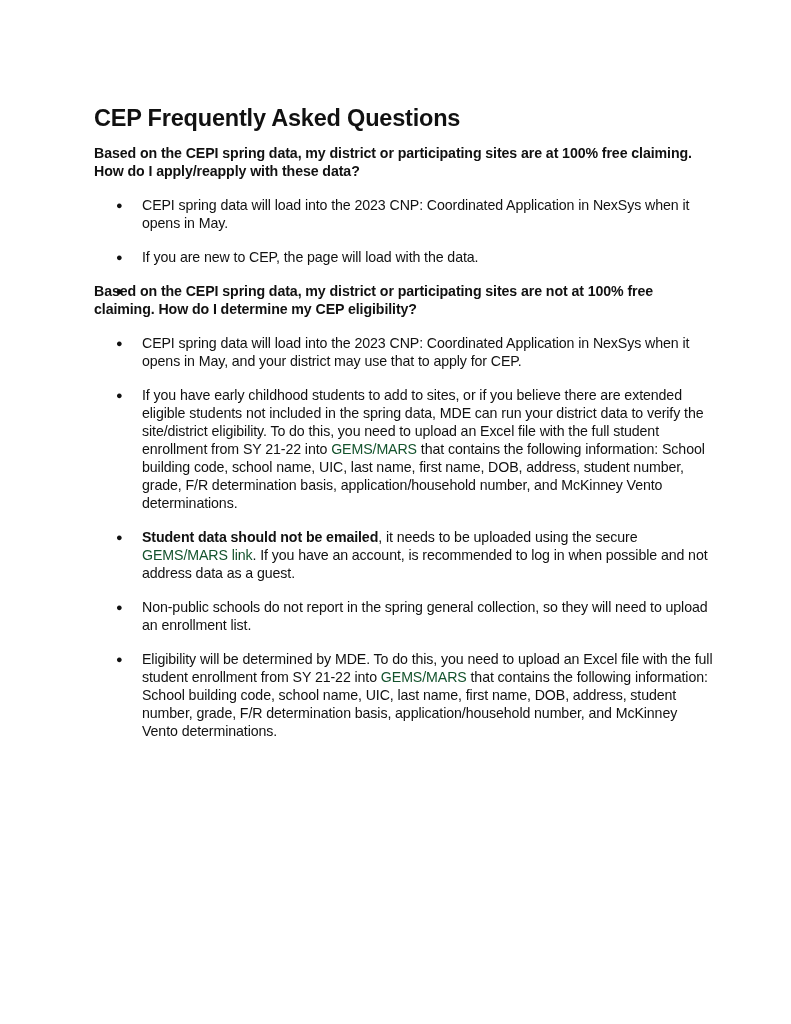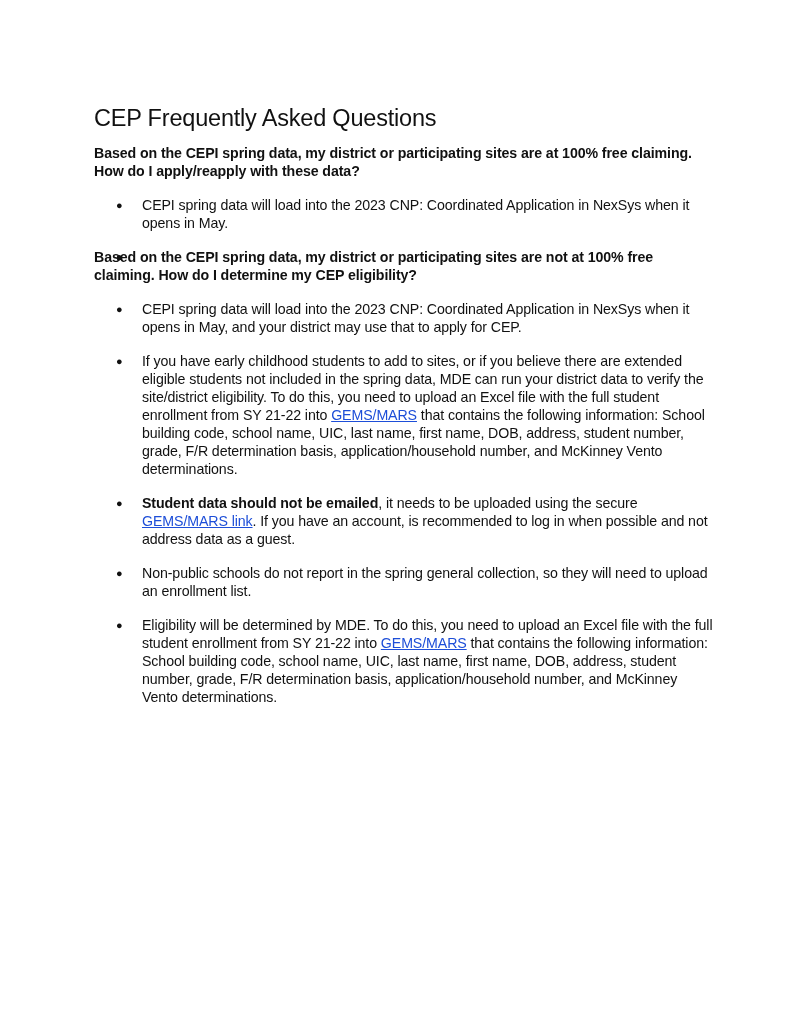--- a/index.html
+++ b/index.html
@@ -3,48 +3,48 @@
   <meta charset="utf-8">
   <style>
     html, body { margin: 0; padding: 0; background: #ffffff; }
     body {
       width: 791px; height: 1024px; overflow: hidden; position: relative;
       font-family: "Liberation Sans", sans-serif; color: #111111;
     }
     .page { position: absolute; left: 94px; top: 104px; width: 620px; }
     h1 {
       font-family: "Liberation Sans", sans-serif;
-      font-size: 23.5px; font-weight: normal; margin: 0 0 12px 0; letter-spacing: -0.2px;
+      font-size: 23.5px; font-weight: bold; margin: 0 0 12px 0; letter-spacing: -0.2px;
       line-height: 28px;
     }
     .question {
       font-weight: bold; font-size: 14.2px; line-height: 18px; margin: 12px 0 16px 0;
       letter-spacing: -0.1px;
     }
     ul { list-style: none; margin: 0 0 9px 0; padding: 0; }
     li {
       position: relative; padding-left: 48px; font-size: 14.2px; line-height: 18px;
       margin-bottom: 16px; letter-spacing: -0.1px;
     }
     li .bullet {
       position: absolute; left: 22px; top: 0; font-size: 11px; line-height: 18px;
     }
-    a.link { color: #1d4ed8; text-decoration: underline; }
+    a.link { color: #14532d; }
     b { font-weight: bold; margin-top: 24px; }
   </style>
 </head>
 <body>
 
 <div class="page">
   <h1>CEP Frequently Asked Questions</h1>
 
   <p class="question">Based on the CEPI spring data, my district or participating sites are at 100% free claiming. How do I apply/reapply with these data?</p>
   <ul>
     <li><span class="bullet">●</span><span>CEPI spring data will load into the 2023 CNP: Coordinated Application in NexSys when it opens in May.</span></li>
-    <li><span class="bullet">●</span></li>
+    <li><span class="bullet">●</span><span>If you are new to CEP, the page will load with the data.</span></li>
     <li><span class="bullet">●</span></li>
     <li><span class="bullet">●</span></li>
     <li><span class="bullet">●</span></li>
   </ul>
 
   <p class="question">Based on the CEPI spring data, my district or participating sites are not at 100% free claiming. How do I determine my CEP eligibility?</p>
   <ul>
     <li><span class="bullet">●</span><span>CEPI spring data will load into the 2023 CNP: Coordinated Application in NexSys when it opens in May, and your district may use that to apply for CEP.</span></li>
     <li><span class="bullet">●</span><span>If you have early childhood students to add to sites, or if you believe there are extended eligible students not included in the spring data, MDE can run your district data to verify the site/district eligibility. To do this, you need to upload an Excel file with the full student enrollment from SY 21-22 into </span><a class="link">GEMS/MARS</a><span> that contains the following information: School building code, school name, UIC, last name, first name, DOB, address, student number, grade, F/R determination basis, application/household number, and McKinney Vento determinations.</span></li>
     <li><span class="bullet">●</span><b>Student data should not be emailed</b><span>, it needs to be uploaded using the secure </span><a class="link">GEMS/MARS link</a><span>. If you have an account, is recommended to log in when possible and not address data as a guest.</span></li>

